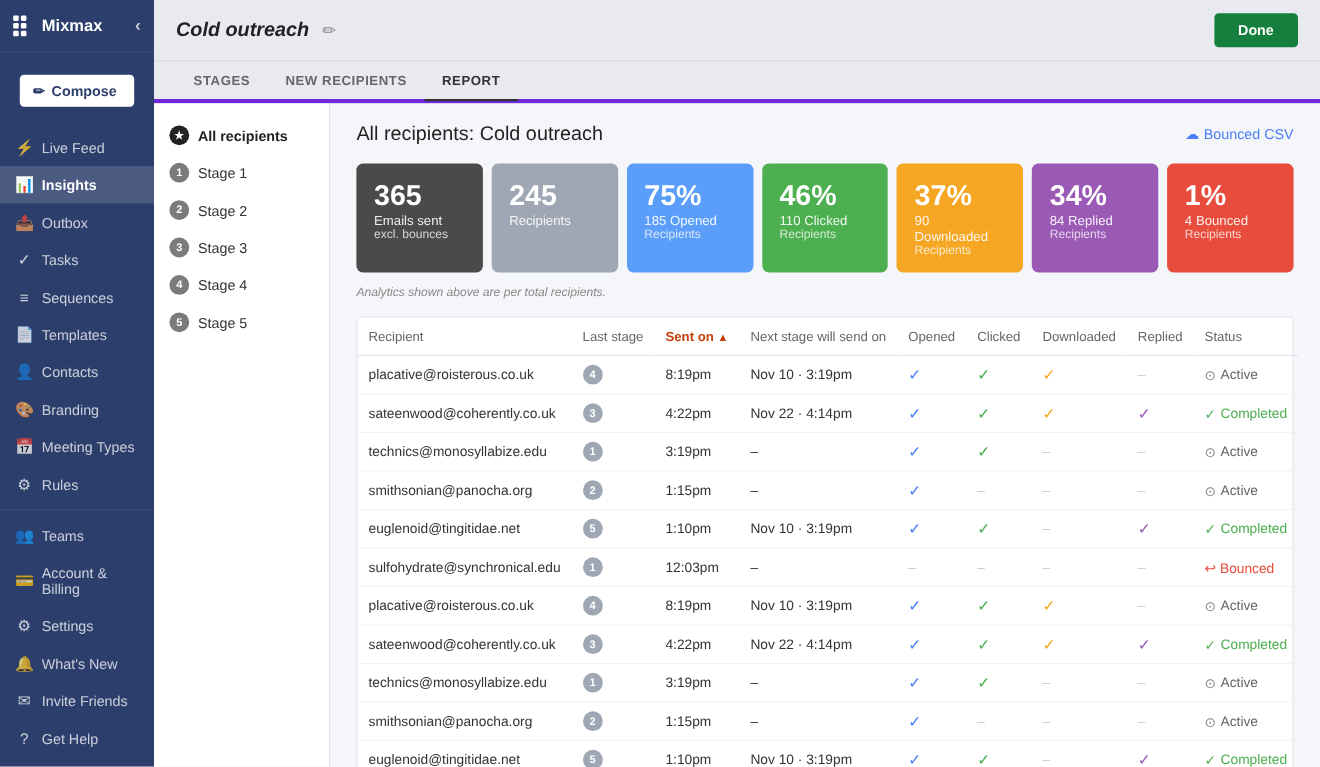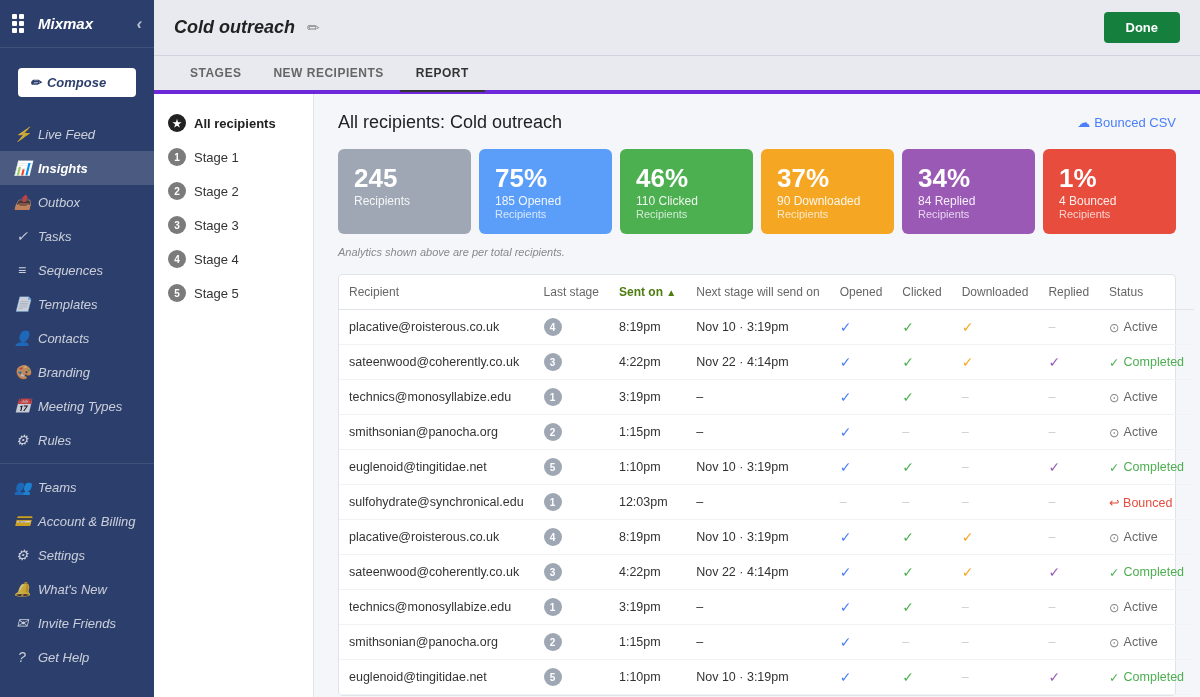--- a/index.html
+++ b/index.html
@@ -1,19 +1,19 @@
 <!DOCTYPE html>
 <html><head>
   <meta charset="utf-8">
   <style>
     * { box-sizing: border-box; margin: 0; padding: 0; }
     body { font-family: -apple-system, BlinkMacSystemFont, 'Segoe UI', sans-serif; font-size: 13px; background: #f0f2f5; display: flex; height: 697px; overflow: hidden; }
 
     
-    .sidebar { width: 154px; background: #2c3e6b; color: #fff; display: flex; flex-direction: column; flex-shrink: 0; font-style: italic; }
+    .sidebar { width: 140px; background: #2c3e6b; color: #fff; display: flex; flex-direction: column; flex-shrink: 0; }
     .sidebar-logo { display: flex; align-items: center; gap: 8px; padding: 14px 12px; font-weight: 700; font-size: 15px; border-bottom: 1px solid rgba(255,255,255,0.1); }
     .sidebar-logo .logo-icon { display: flex; gap: 2px; flex-wrap: wrap; width: 18px; }
     .sidebar-logo .logo-dot { width: 5px; height: 5px; background: #fff; border-radius: 1px; }
     .sidebar-collapse { margin-left: auto; cursor: pointer; opacity: 0.7; font-size: 16px; }
     .sidebar-compose { margin: 10px 10px; background: #fff; color: #2c3e6b; border-radius: 4px; padding: 7px 12px; display: flex; align-items: center; gap: 6px; font-weight: 600; font-size: 13px; cursor: pointer; }
     .sidebar-nav { display: flex; flex-direction: column; flex: 1; overflow-y: auto; }
     .sidebar-item { display: flex; align-items: center; gap: 8px; padding: 9px 14px; color: rgba(255,255,255,0.75); cursor: pointer; font-size: 13px; }
     .sidebar-item.active { background: rgba(255,255,255,0.15); color: #fff; font-weight: 600; }
     .sidebar-item .icon { width: 16px; text-align: center; font-size: 14px; }
     .sidebar-divider { height: 1px; background: rgba(255,255,255,0.1); margin: 6px 0; }
@@ -66,21 +66,21 @@
     .stat-number { font-size: 26px; font-weight: 700; display: block; }
     .stat-label { font-size: 12px; opacity: 0.9; display: block; }
     .stat-sublabel { font-size: 11px; opacity: 0.75; display: block; }
     .analytics-note { font-size: 11px; color: #888; margin-bottom: 16px; font-style: italic; }
 
     
     .table-container { background: #fff; border-radius: 4px; border: 1px solid #e0e3ea; }
     table { width: 100%; border-collapse: collapse; font-size: 12.5px; }
     thead tr { border-bottom: 1px solid #e0e3ea; }
     thead th { padding: 10px 10px; text-align: left; color: #666; font-weight: 500; font-size: 12px; white-space: nowrap; }
-    thead th.sort-active { color: #4d7c0f; font-weight: 700; }
+    thead th.sort-active { color: #c2410c; font-weight: 700; }
     thead th .sort-arrow { font-size: 10px; }
     tbody tr { border-bottom: 1px solid #f0f2f5; }
     tbody td { padding: 8px 10px; color: #333; white-space: nowrap; }
     .check-blue { color: #4a7ff7; font-size: 14px; }
     .check-green { color: #4caf50; font-size: 14px; }
     .check-orange { color: #f5a623; font-size: 14px; }
     .check-purple { color: #9b59b6; font-size: 14px; }
     .dash { color: #ccc; }
     .status-active { color: #666; display: flex; align-items: center; gap: 4px; }
     .status-active::before { content: '⊙'; color: #888; }
@@ -226,20 +226,25 @@
     <div class="right-panel">
       <div class="panel-header">
         <span class="panel-title">All recipients: Cold outreach</span>
         <span class="download-csv">
           <span>☁</span>
           <span>Bounced CSV</span>
         </span>
       </div>
 
       <div class="stats-row">
+        <div class="stat-card dark">
+          <span class="stat-number">365</span>
+          <span class="stat-label">Emails sent</span>
+          <span class="stat-sublabel">excl. bounces</span>
+        </div>
         <div class="stat-card gray">
           <span class="stat-number">245</span>
           <span class="stat-label">Recipients</span>
           <span class="stat-sublabel">&nbsp;</span>
         </div>
         <div class="stat-card blue">
           <span class="stat-number">75%</span>
           <span class="stat-label">185 Opened</span>
           <span class="stat-sublabel">Recipients</span>
         </div>

